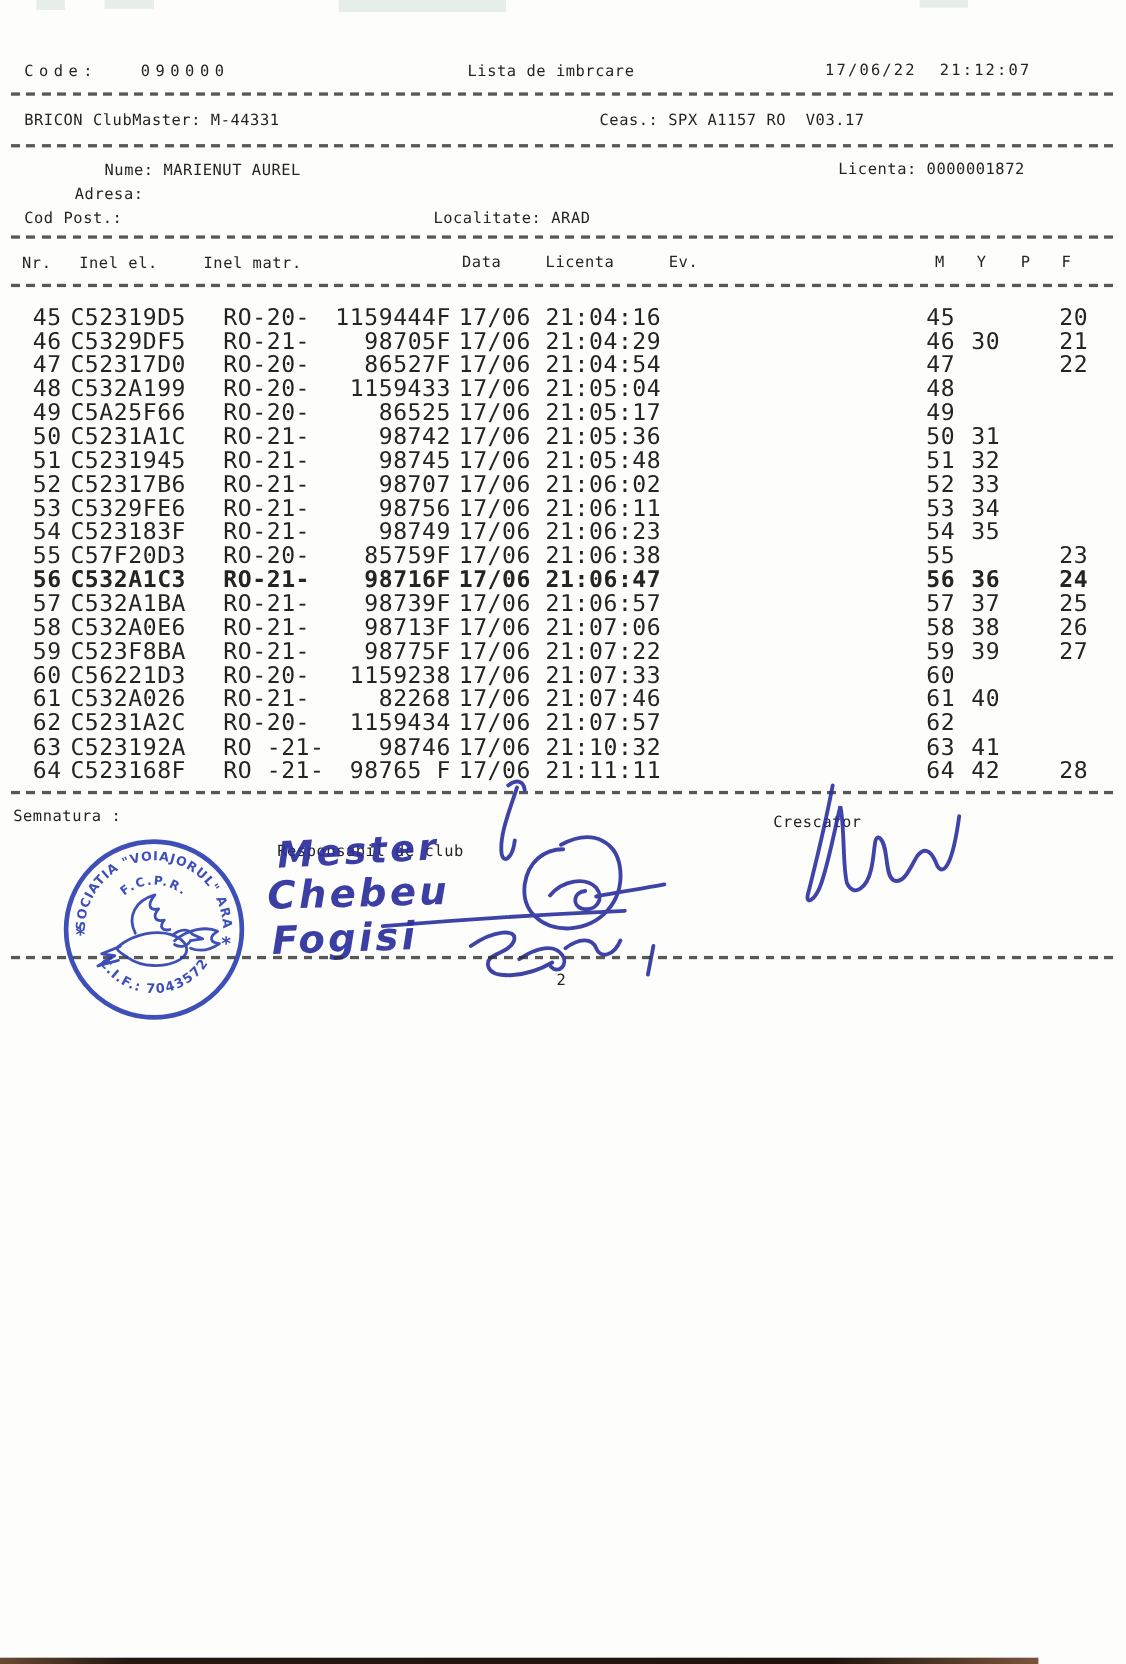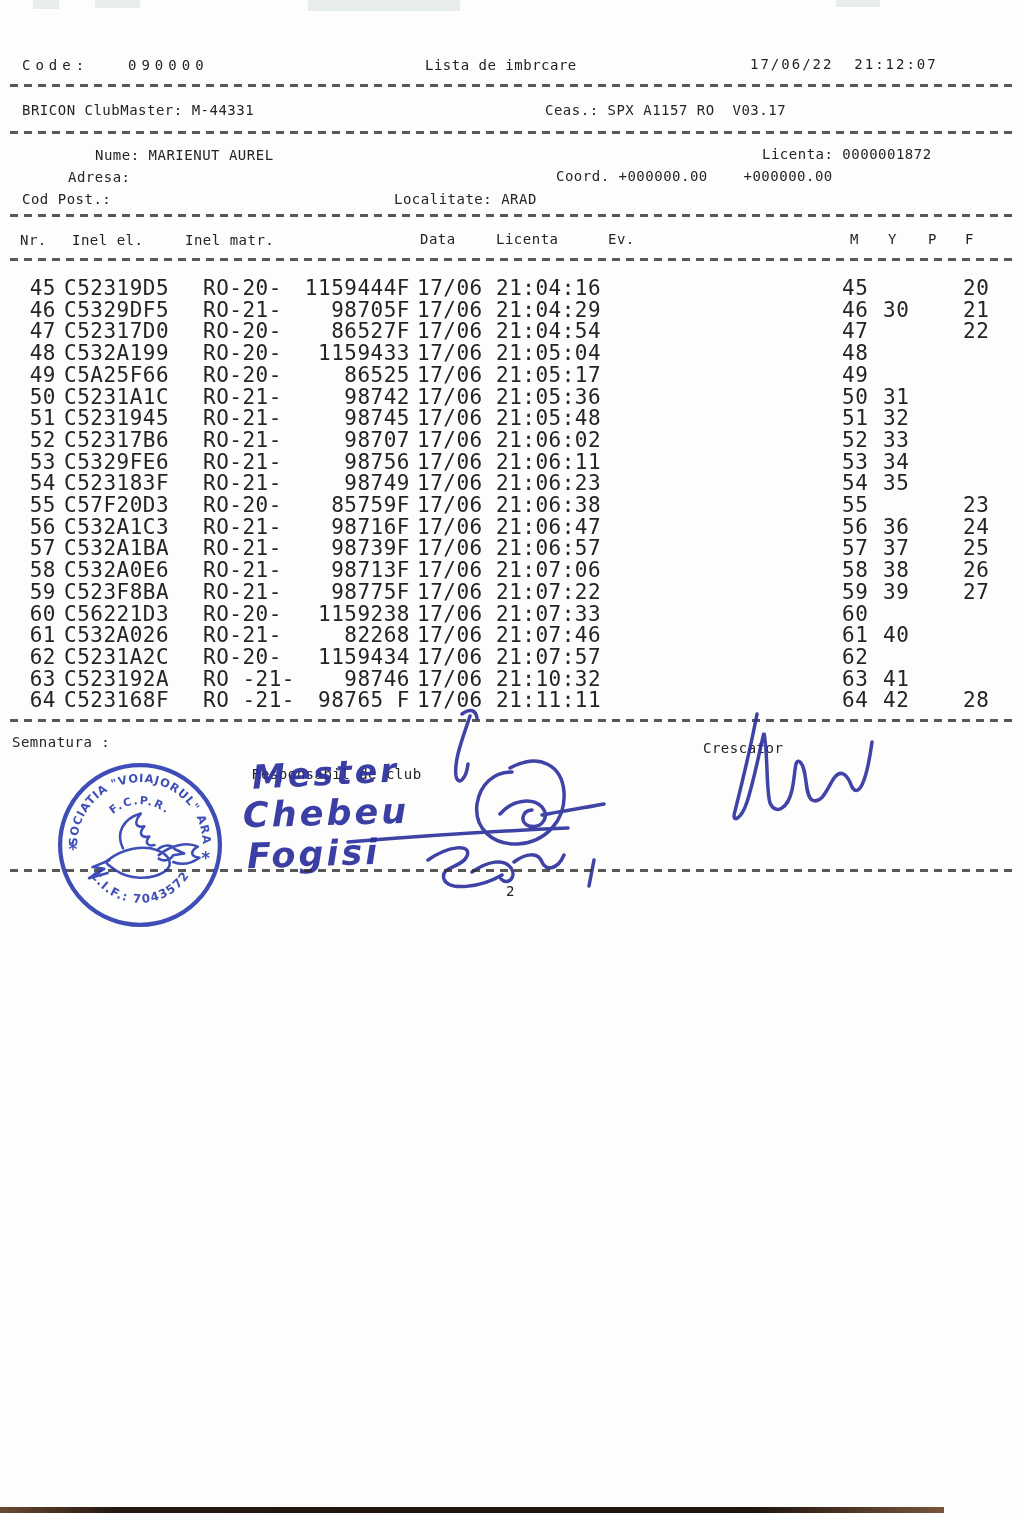--- a/index.html
+++ b/index.html
@@ -59,21 +59,20 @@
   <div class="dash" style="top:84px;"></div>
 
   <span class="t" style="left:22px;top:99px;">BRICON ClubMaster: M-44331</span>
   <span class="t" style="left:545px;top:99px;">Ceas.: SPX A1157 RO  V03.17</span>
 
   <div class="dash" style="top:131px;"></div>
 
   <span class="t" style="left:95px;top:144px;">Nume: MARIENUT AUREL</span>
   <span class="t" style="left:746px;top:143px;margin-left:16px;">Licenta: 0000001872</span>
   <span class="t" style="left:68px;top:166px;">Adresa:</span>
-  <span class="t" style="left:556px;top:165px;">Coord. +000000.00    +000000.00</span>
   <span class="t" style="left:22px;top:188px;">Cod Post.:</span>
   <span class="t" style="left:394px;top:188px;">Localitate: ARAD</span>
 
   <div class="dash" style="top:214px;"></div>
 
   <span class="t" style="left:20px;top:229px;">Nr.</span>
   <span class="t" style="left:72px;top:229px;">Inel el.</span>
   <span class="t" style="left:185px;top:229px;">Inel matr.</span>
   <span class="t" style="left:420px;top:228px;">Data</span>
   <span class="t" style="left:496px;top:228px;">Licenta</span>
@@ -200,21 +199,21 @@
       <span class="cell c-nr">55</span>
       <span class="cell c-inel">C57F20D3</span>
       <span class="cell c-prefix">RO-20-</span>
       <span class="cell c-matr">85759F</span>
       <span class="cell c-data">17/06</span>
       <span class="cell c-imbarc">21:06:38</span>
       <span class="cell c-m">55</span>
       <span class="cell c-y"></span>
       <span class="cell c-f">23</span>
     </div>
-      <div class="row" style="top: 238.7px;">
+      <div class="row" style="top: 238.7px; font-weight: bold;">
       <span class="cell c-nr">56</span>
       <span class="cell c-inel">C532A1C3</span>
       <span class="cell c-prefix">RO-21-</span>
       <span class="cell c-matr">98716F</span>
       <span class="cell c-data">17/06</span>
       <span class="cell c-imbarc">21:06:47</span>
       <span class="cell c-m">56</span>
       <span class="cell c-y">36</span>
       <span class="cell c-f">24</span>
     </div>

